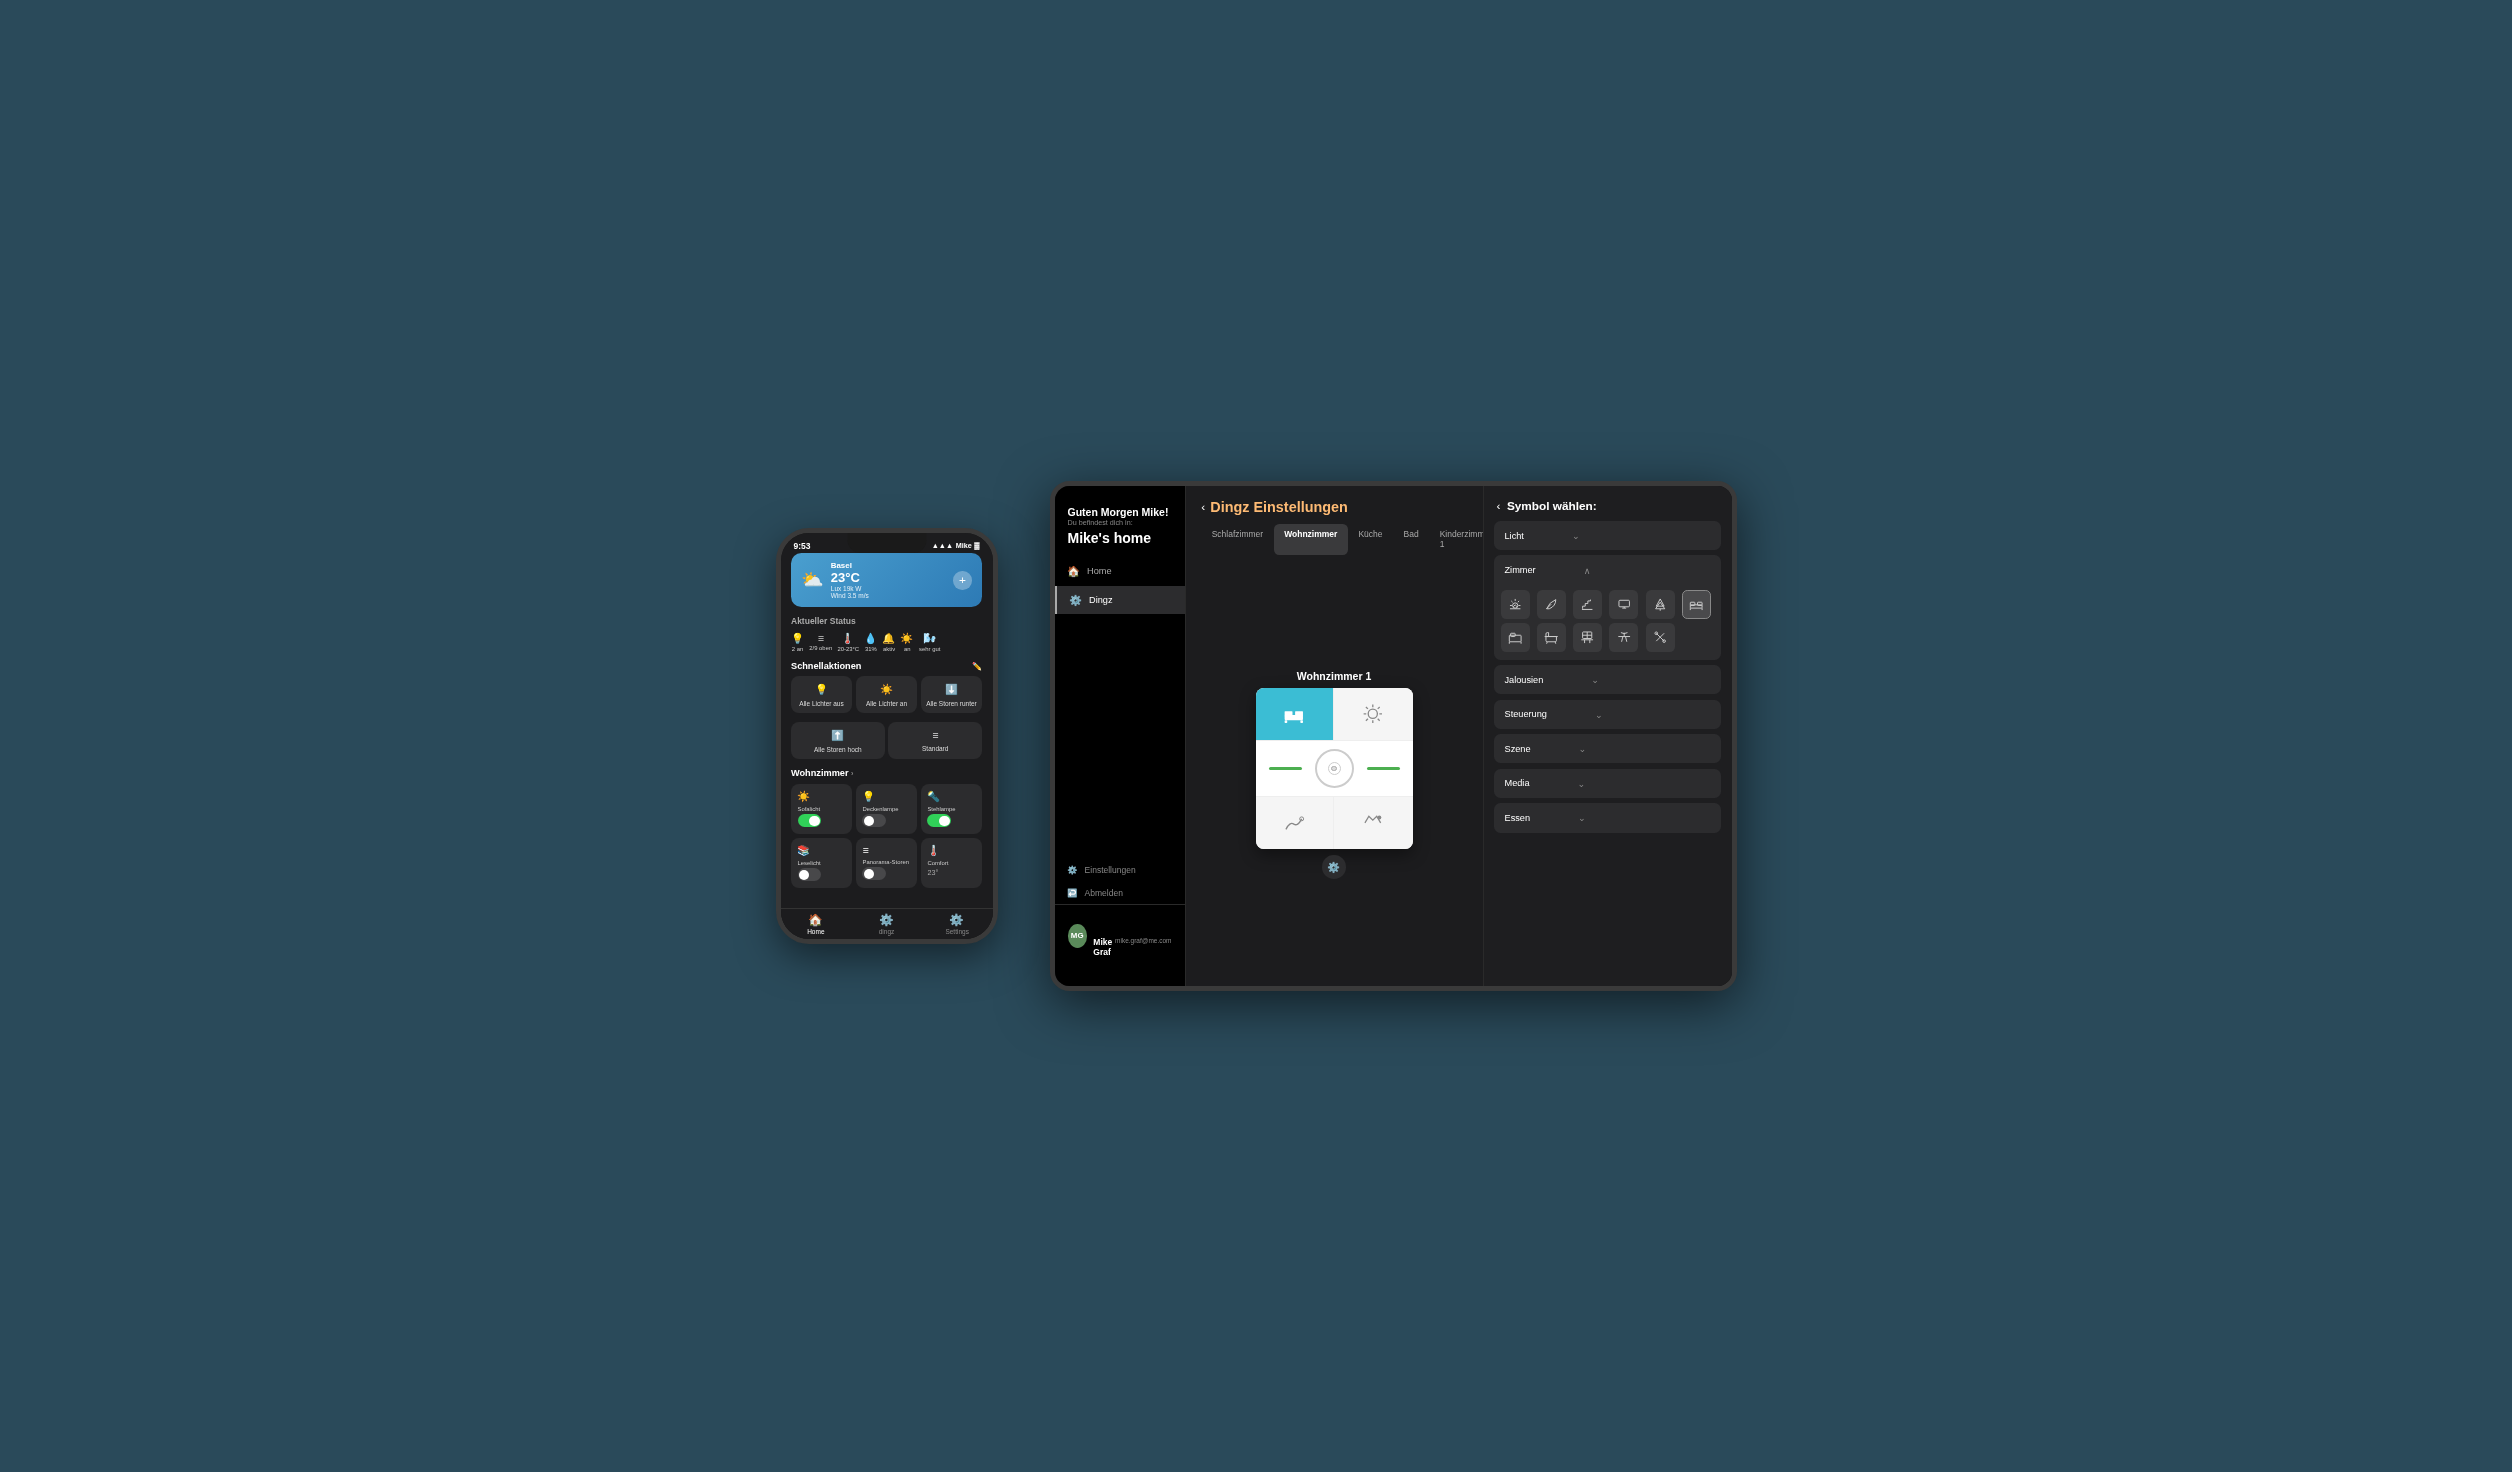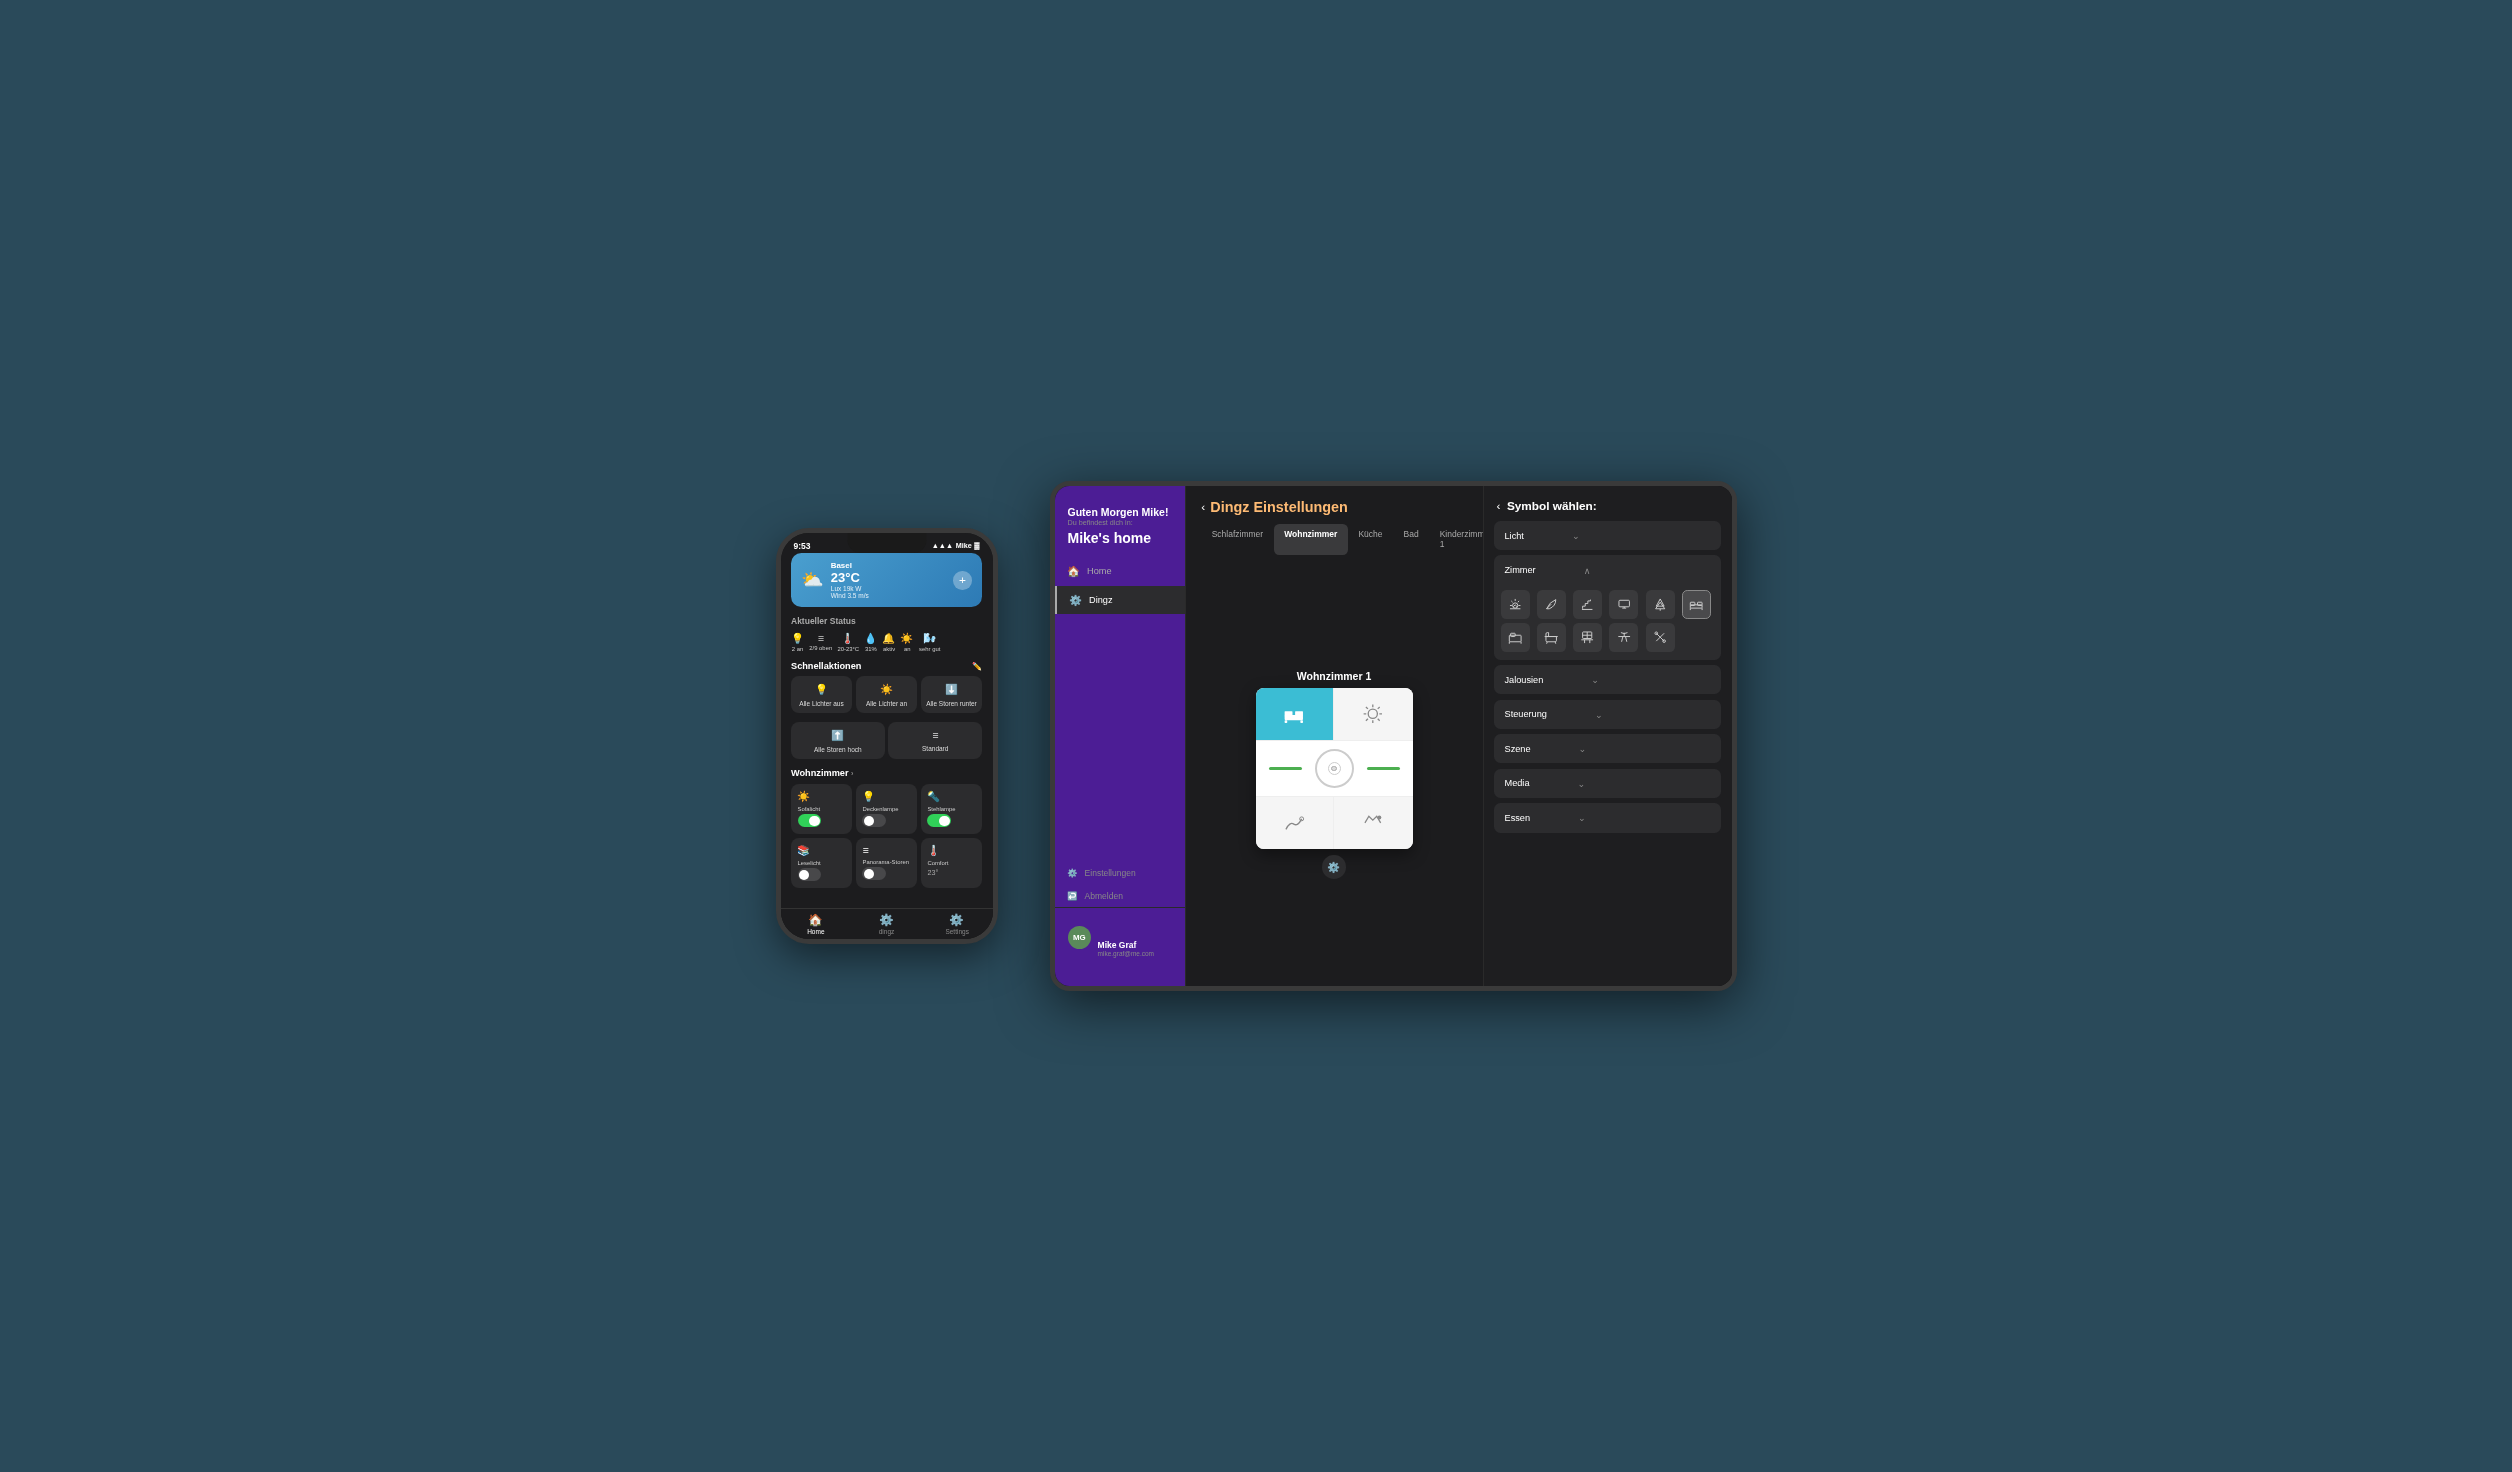--- a/index.html
+++ b/index.html
@@ -176,21 +176,21 @@
     .tablet-screen {
       flex: 1;
       display: flex;
       background: #1c1c1e;
       overflow: hidden;
     }
 
     
     .sidebar {
       width: 131px;
-      background: #4c1d95;
+      background: #000000;
       display: flex;
       flex-direction: column;
       padding: 13px 0;
       border-right: 0.7px solid #2a2a2a;
     }
     .sidebar-greeting { padding: 6.5px 13px 10.5px; }
     .sidebar-greeting-main { font-size: 10.5px; font-weight: 700; color: #fff; }
     .sidebar-greeting-sub { font-size: 7.2px; color: #888; }
     .sidebar-home-name { font-size: 14px; font-weight: 700; color: #fff; margin-top: 3.9px; }
     .sidebar-nav { flex: 1; }
@@ -207,21 +207,21 @@
     .sidebar-bottom { padding: 6.5px 0; }
     .sidebar-settings { display: flex; align-items: center; gap: 6.5px; padding: 6.5px 13px; font-size: 8.5px; color: #888; }
     .sidebar-logout { display: flex; align-items: center; gap: 6.5px; padding: 6.5px 13px; font-size: 8.5px; color: #888; }
     .user-profile { display: flex; align-items: center; gap: 6.5px; padding: 9.2px 13px; border-top: 0.7px solid #2a2a2a; }
     .avatar {
       width: 23.6px; height: 23.6px;
       background: #5a8a5a; border-radius: 50%;
       display: flex; align-items: center; justify-content: center;
       font-size: 7.9px; font-weight: 700; color: #fff;
     }
-    .user-info { display: flex; flex-direction: column; margin-top: 23px; }
+    .user-info { display: flex; flex-direction: row; margin-top: 23px; }
     .user-name { font-size: 8.5px; font-weight: 600; color: #fff; }
     .user-email { font-size: 6.5px; color: #888; }
 
     
     .main-content {
       flex: 1;
       display: flex;
       flex-direction: column;
       overflow: hidden;
     }

